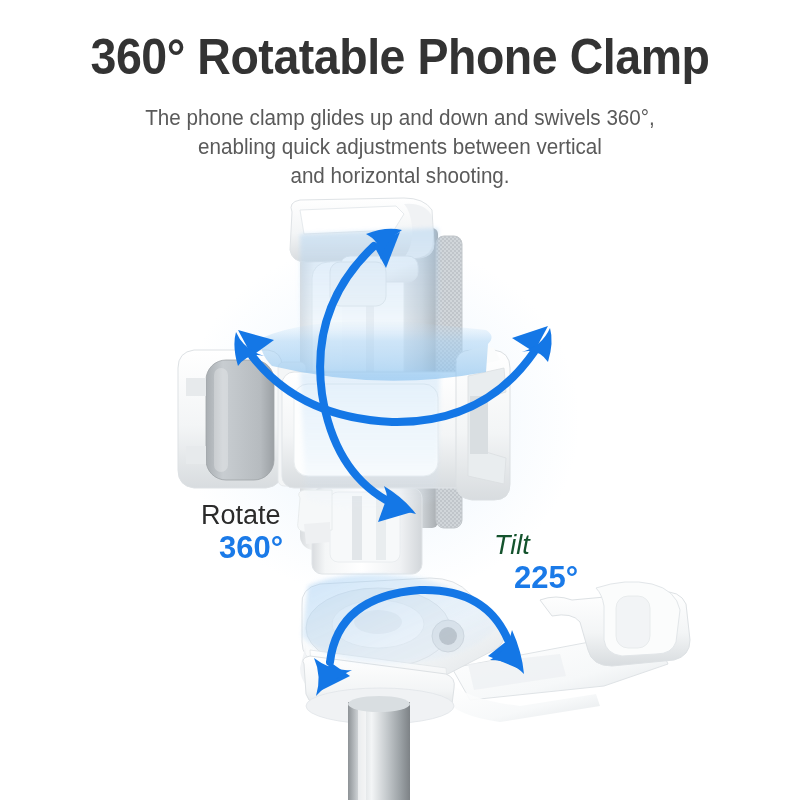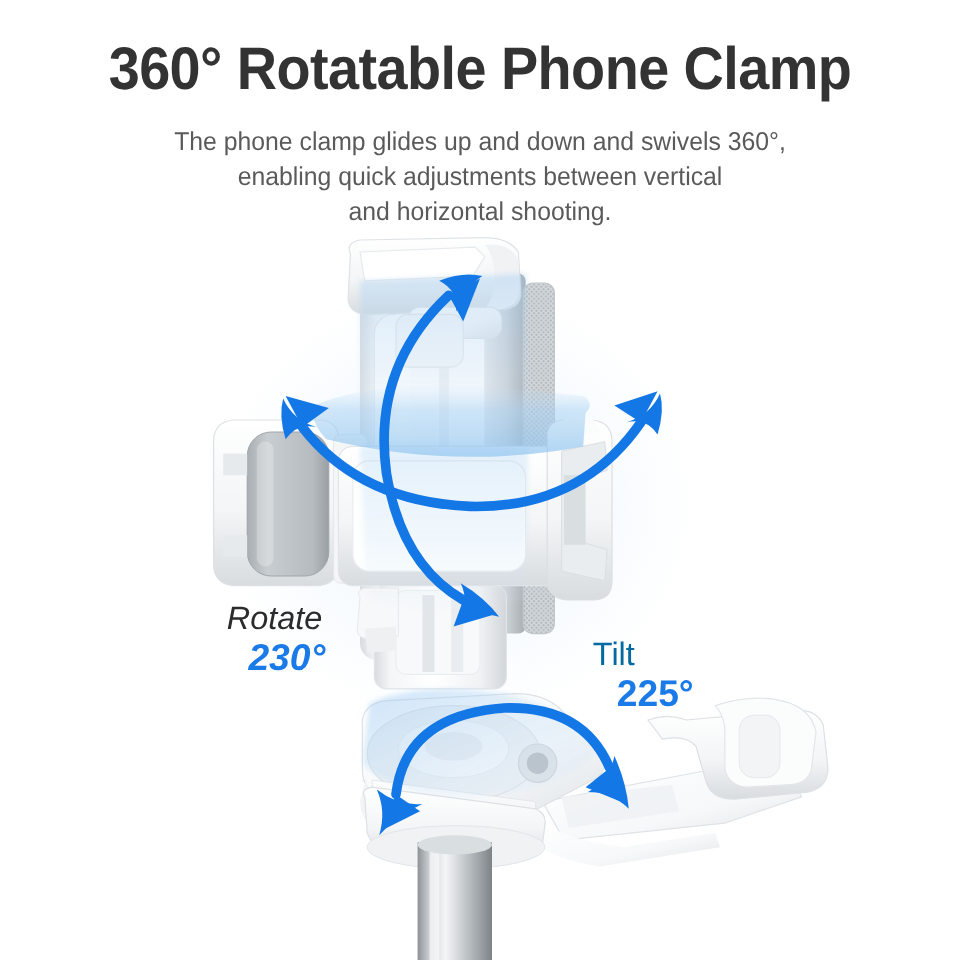--- a/index.html
+++ b/index.html
@@ -61,21 +61,21 @@
     color: #2b2b2b;
     font-weight: 400;
     white-space: nowrap;
   }
   .callout .cl-value {
     font-size: 31px;
     line-height: 36px;
     font-weight: 700;
     white-space: nowrap;
   }
-  #callout-rotate { left: 189px; top: 500px; font-style: italic; }
+  #callout-rotate { left: 201px; top: 500px; }
   #callout-rotate .cl-value { padding-left: 18px; }
   #callout-tilt { left: 494px; top: 530px; }
   #callout-tilt .cl-value { padding-left: 0px; }
 
   
   #product { position: absolute; left: 0; top: 0; width: 800px; height: 800px; }
 </style>
 </head>
 <body>
 
@@ -289,21 +289,21 @@
       <path d="M330 662 Q338 596 420 590 Q486 588 508 640" fill="none" stroke="#1477e6" stroke-width="8" stroke-linecap="round"></path>
       <path d="M330 662 L318 692 L350 676 Z" fill="#1477e6"></path>
       <path d="M316 696 Q322 676 314 658 Q332 672 352 670 Q330 680 316 696 Z" fill="#1477e6"></path>
       <path d="M508 640 L522 670 L488 656 Z" fill="#1477e6"></path>
       <path d="M524 674 Q510 660 490 660 Q508 650 512 630 Q522 652 524 674 Z" fill="#1477e6"></path>
     </g>
   </svg>
 
   <div class="callout" id="callout-rotate">
     <div class="cl-name" style="color: rgb(43, 43, 43);">Rotate</div>
-    <div class="cl-value" style="color: rgb(26, 122, 232);">230°</div>
+    <div class="cl-value" style="color: rgb(26, 122, 232);">360°</div>
   </div>
 
   <div class="callout" id="callout-tilt">
-    <div class="cl-name" style="color: #0369a1;">Tilt</div>
+    <div class="cl-name" style="color: #14532d; font-style: italic;">Tilt</div>
     <div class="cl-value" style="color: rgb(26, 122, 232); margin-left: 20px;">225°</div>
   </div>
 
 </div>
 
 </body></html>

